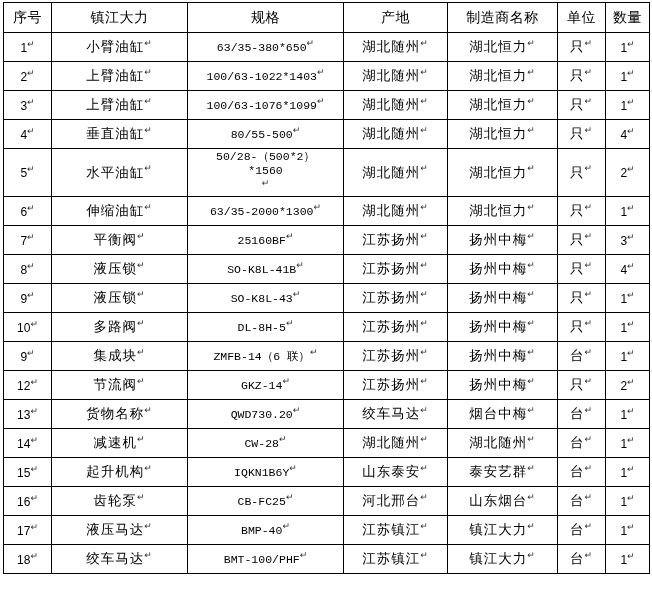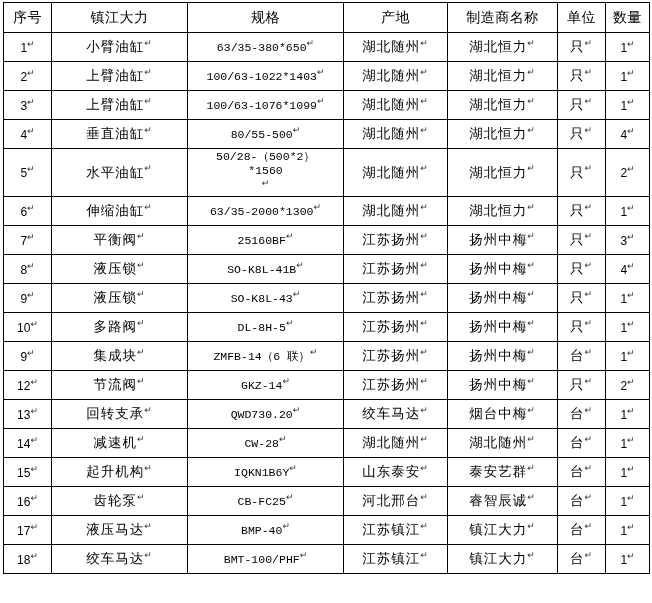--- a/index.html
+++ b/index.html
@@ -208,21 +208,21 @@
           <td class="num"><span class="cell-inner">12</span><span class="pmark">↵</span></td>
           <td class="cn"><span class="cell-inner">节流阀</span><span class="pmark">↵</span></td>
           <td class="mono"><span class="cell-inner">GKZ-14</span><span class="pmark">↵</span></td>
           <td class="cn"><span class="cell-inner">江苏扬州</span><span class="pmark">↵</span></td>
           <td class="cn"><span class="cell-inner">扬州中梅</span><span class="pmark">↵</span></td>
           <td class="cn"><span class="cell-inner">只</span><span class="pmark">↵</span></td>
           <td class="num"><span class="cell-inner">2</span><span class="pmark">↵</span></td>
         </tr>
         <tr>
           <td class="num"><span class="cell-inner">13</span><span class="pmark">↵</span></td>
-          <td class="cn"><span class="cell-inner">回转支承</span><span class="pmark">↵</span></td>
+          <td class="cn"><span class="cell-inner">货物名称</span><span class="pmark">↵</span></td>
           <td class="mono"><span class="cell-inner">QWD730.20</span><span class="pmark">↵</span></td>
           <td class="cn"><span class="cell-inner">绞车马达</span><span class="pmark">↵</span></td>
           <td class="cn"><span class="cell-inner">烟台中梅</span><span class="pmark">↵</span></td>
           <td class="cn"><span class="cell-inner">台</span><span class="pmark">↵</span></td>
           <td class="num"><span class="cell-inner">1</span><span class="pmark">↵</span></td>
         </tr>
         <tr>
           <td class="num"><span class="cell-inner">14</span><span class="pmark">↵</span></td>
           <td class="cn"><span class="cell-inner">减速机</span><span class="pmark">↵</span></td>
           <td class="mono"><span class="cell-inner">CW-28</span><span class="pmark">↵</span></td>
@@ -238,21 +238,21 @@
           <td class="cn"><span class="cell-inner">山东泰安</span><span class="pmark">↵</span></td>
           <td class="cn"><span class="cell-inner">泰安艺群</span><span class="pmark">↵</span></td>
           <td class="cn"><span class="cell-inner">台</span><span class="pmark">↵</span></td>
           <td class="num"><span class="cell-inner">1</span><span class="pmark">↵</span></td>
         </tr>
         <tr>
           <td class="num"><span class="cell-inner">16</span><span class="pmark">↵</span></td>
           <td class="cn"><span class="cell-inner">齿轮泵</span><span class="pmark">↵</span></td>
           <td class="mono"><span class="cell-inner">CB-FC25</span><span class="pmark">↵</span></td>
           <td class="cn"><span class="cell-inner">河北邢台</span><span class="pmark">↵</span></td>
-          <td class="cn"><span class="cell-inner">睿智辰诚</span><span class="pmark">↵</span></td>
+          <td class="cn"><span class="cell-inner">山东烟台</span><span class="pmark">↵</span></td>
           <td class="cn"><span class="cell-inner">台</span><span class="pmark">↵</span></td>
           <td class="num"><span class="cell-inner">1</span><span class="pmark">↵</span></td>
         </tr>
         <tr>
           <td class="num"><span class="cell-inner">17</span><span class="pmark">↵</span></td>
           <td class="cn"><span class="cell-inner">液压马达</span><span class="pmark">↵</span></td>
           <td class="mono"><span class="cell-inner">BMP-40</span><span class="pmark">↵</span></td>
           <td class="cn"><span class="cell-inner">江苏镇江</span><span class="pmark">↵</span></td>
           <td class="cn"><span class="cell-inner">镇江大力</span><span class="pmark">↵</span></td>
           <td class="cn"><span class="cell-inner">台</span><span class="pmark">↵</span></td>

